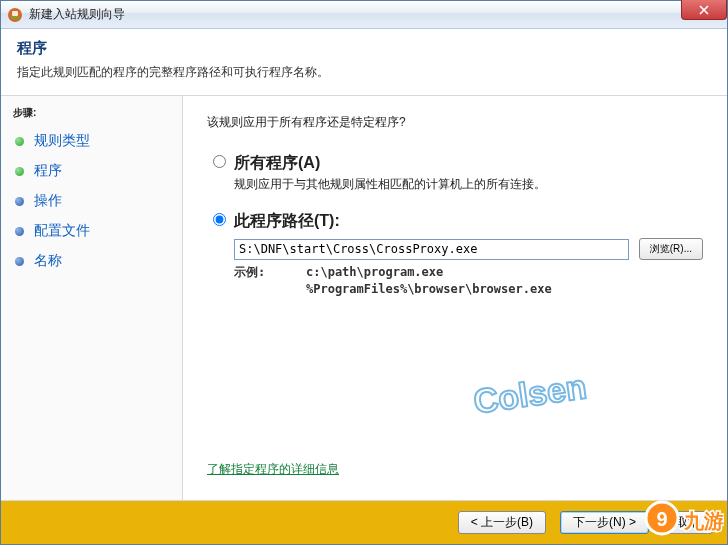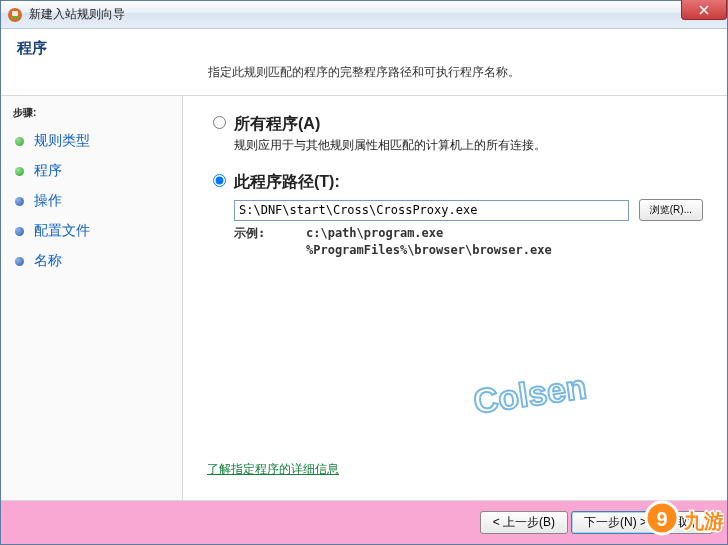--- a/index.html
+++ b/index.html
@@ -5,21 +5,21 @@
   * { box-sizing: border-box; margin: 0; padding: 0; }
   body { font-family: "Microsoft YaHei", Tahoma, sans-serif; font-size: 12px; background: #fff; width: 728px; height: 545px; overflow: hidden; position: relative; }
   .window { width: 728px; height: 545px; border: 1px solid #5a7ca0; background: #fff; display: flex; flex-direction: column; }
   .titlebar { height: 28px; background: linear-gradient(#fdfefe, #e8eef6 45%, #d9e4f1 46%, #e6eef8); border-bottom: 1px solid #b8c8dc; display: flex; align-items: center; padding: 0 0 0 6px; position: relative; }
   .titlebar .app-icon { width: 16px; height: 16px; margin-right: 6px; }
   .titlebar .title { font-size: 12px; color: #1a1a1a; }
   .close-btn { position: absolute; right: 0; top: -1px; width: 46px; height: 20px; background: linear-gradient(#e57373,#c93c3c); border: 1px solid #8b2b2b; border-top: none; border-radius: 0 0 4px 4px; display: flex; align-items: center; justify-content: center; color: #fff; }
   .close-btn svg { width: 10px; height: 10px; }
   .header { padding: 10px 16px 14px 16px; border-bottom: 1px solid #d8d8d8; background: #fff; }
   .header h1 { font-size: 15px; color: #17407c; font-weight: bold; margin-bottom: 6px; }
-  .header p { font-size: 12px; color: #333; text-align: center; }
+  .header p { font-size: 12px; color: #333; }
   .body { flex: 1; display: flex; min-height: 0; }
   .sidebar { width: 182px; border-right: 1px solid #d8d8d8; background: #fafafa; padding: 6px 0; }
   .sidebar-title { font-size: 10px; font-weight: bold; padding: 4px 12px 6px 12px; color: #222; }
   .step { display: flex; align-items: center; padding: 6px 12px 6px 14px; font-size: 14px; color: #1060c0; cursor: pointer; }
   .step .bullet { width: 9px; height: 9px; border-radius: 50%; margin-right: 10px; flex-shrink: 0; }
   .step.done .bullet { background: radial-gradient(circle at 30% 30%, #9be09b, #2aa62a); }
   .step.current .bullet { background: radial-gradient(circle at 30% 30%, #9be09b, #2aa62a); }
   .step.pending .bullet { background: radial-gradient(circle at 30% 30%, #8fb8e8, #2a5aa6); }
   .main { flex: 1; padding: 18px 24px 10px 24px; display: flex; flex-direction: column; position: relative; }
   .question { font-size: 12px; color: #222; margin-bottom: 22px; }
@@ -29,21 +29,21 @@
   .opt-label { font-size: 16px; font-weight: bold; color: #222; }
   .opt-desc { font-size: 12px; color: #222; margin: 2px 0 0 27px; }
   .path-row { display: flex; align-items: center; margin: 6px 0 4px 27px; }
   .path-input { flex: 1; height: 21px; border: 1px solid #7a9ac0; background: #fff; font-family: "SimSun", monospace; font-size: 12px; padding: 1px 4px; color: #000; }
   .browse-btn { height: 22px; margin-left: 10px; padding: 0 10px; font-size: 10px; background: linear-gradient(#fefefe,#e8e8e8); border: 1px solid #888; border-radius: 3px; cursor: pointer; font-family: inherit; }
   .example-row { display: flex; margin: 2px 0 0 27px; font-family: "SimSun", monospace; font-size: 12px; color: #333; font-weight: bold; }
   .example-label { width: 72px; }
   .example-paths { white-space: pre; line-height: 1.4; }
   .link-row { margin-top: auto; padding: 8px 0 12px 0; }
   .link-row a { color: #15803d; font-size: 12px; text-decoration: underline; cursor: pointer; }
-  .footer { height: 44px; border-top: 1px solid #d8d8d8; background: #f9a8d4; display: flex; align-items: center; justify-content: flex-end; padding: 0 14px; gap: 3px; }
+  .footer { height: 44px; border-top: 1px solid #d8d8d8; background: #eab308; display: flex; align-items: center; justify-content: flex-end; padding: 0 14px; gap: 14px; }
   .footer button { height: 23px; padding: 0 12px; font-size: 12px; background: linear-gradient(#fefefe,#e8e8e8); border: 1px solid #888; border-radius: 3px; cursor: pointer; font-family: inherit; }
   .footer button.primary { border: 1px solid #3c7fb1; box-shadow: 0 0 0 1px #a8d8f0 inset; }
   .footer button:disabled { color: #999; }
   .watermark { position: absolute; left: 280px; top: 260px; pointer-events: none; opacity: 0.75; }
   .watermark svg { width: 160px; height: 70px; }
   .corner-logo { position: absolute; right: 4px; bottom: 2px; pointer-events: none; }
 </style>
 </head>
 <body>
 
@@ -90,20 +90,21 @@
         <span class="bullet"></span>
         <span>配置文件</span>
       </div>
       <div class="step pending">
         <span class="bullet"></span>
         <span>名称</span>
       </div>
     </div>
 
     <div class="main">
+      <div class="question">该规则应用于所有程序还是特定程序?</div>
 
       <div class="opt-group">
         <div class="opt-row">
           <input type="radio" name="prog" style="">
           <span class="opt-label">所有程序(A)</span>
         </div>
         <div class="opt-desc">规则应用于与其他规则属性相匹配的计算机上的所有连接。</div>
       </div>
 
       <div class="opt-group">

